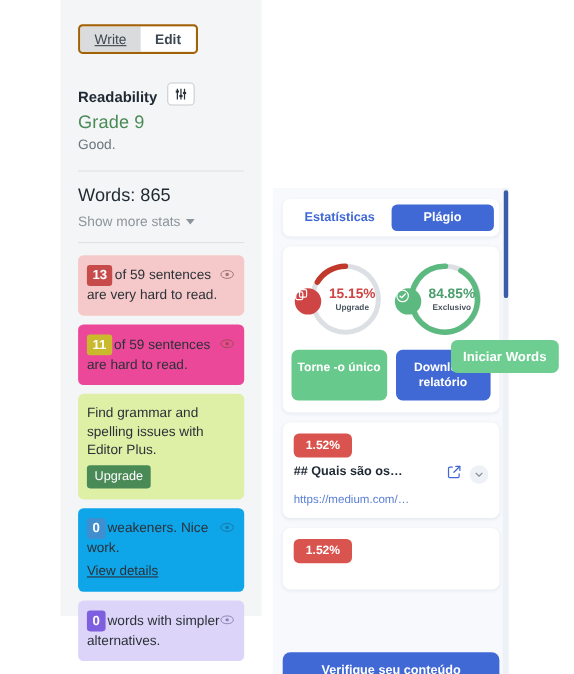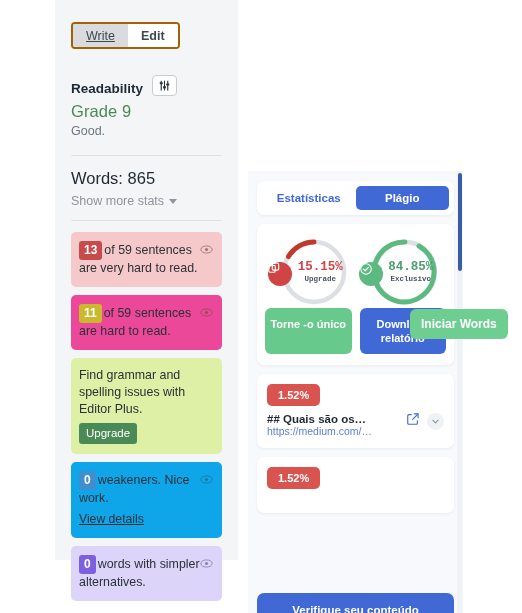--- a/index.html
+++ b/index.html
@@ -147,37 +147,37 @@
   .seg.active { background: #4169d6; color: #ffffff; }
   .seg.inactive { color: #4169d6; }
 
   .score-card {
     margin-top: 9px;
     background: #ffffff;
     border-radius: 7px;
     padding: 12px 8px 11px 8px;
     box-shadow: 0 1px 3px rgba(30,50,90,.07);
   }
-  .donuts { display: flex; justify-content: space-around; align-items: center; font-family: Liberation Mono, monospace; }
+  .donuts { display: flex; justify-content: space-around; align-items: center; }
   .donut { position: relative; width: 84px; height: 72px; }
   .donut svg { position: absolute; left: 0; top: 0; }
   .donut-icon {
     position: absolute; left: 0px; top: 26px;
     width: 24px; height: 24px; border-radius: 50%;
     display: flex; align-items: center; justify-content: center;
   }
   .donut-icon.red { background: #cf4444; }
   .donut-icon.green { background: #5cb97f; }
   .donut-label { position: absolute; left: 19px; top: 24px; width: 66px; text-align: center; }
   .donut-pct { font-size: 12.5px; font-weight: bold; }
   .donut-pct.red { color: #cf4444; }
   .donut-pct.green { color: #4a9e6d; }
   .donut-sub { font-size: 7.5px; font-weight: bold; color: #4a5560; margin-top: 1px; }
 
-  .actions { display: flex; gap: 8px; }
+  .actions { display: flex; gap: 8px; margin-top: 10px; }
   .act-btn {
     flex: 1; text-align: center;
     border-radius: 6px;
     color: #ffffff;
     font-size: 11px;
     font-weight: bold;
     padding: 9px 2px;
     line-height: 14px;
     cursor: pointer;
   }
@@ -197,21 +197,21 @@
     background: #d9534f;
     color: #ffffff;
     font-size: 11px;
     font-weight: bold;
     border-radius: 5px;
     padding: 5px 11px;
   }
   .result-title {
     font-size: 11.5px; font-weight: bold; color: #1f2933; margin-top: 7px;
   }
-  .result-url { font-size: 10.5px; color: #5b7fd4; margin-top: 0; }
+  .result-url { font-size: 10.5px; color: #5b7fd4; margin-top: 13px; }
   .res-icons { position: absolute; right: 10px; top: 38px; display: flex; align-items: center; gap: 7px; }
   .chev-circle {
     width: 17px; height: 17px; border-radius: 50%;
     background: #eef1f5;
     display: flex; align-items: center; justify-content: center;
   }
 
   .verify-btn {
     position: absolute;
     left: 9px; bottom: -14px;

